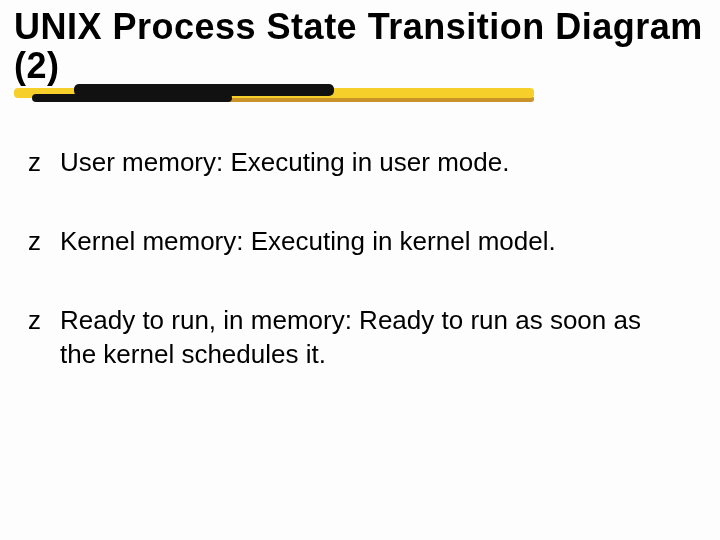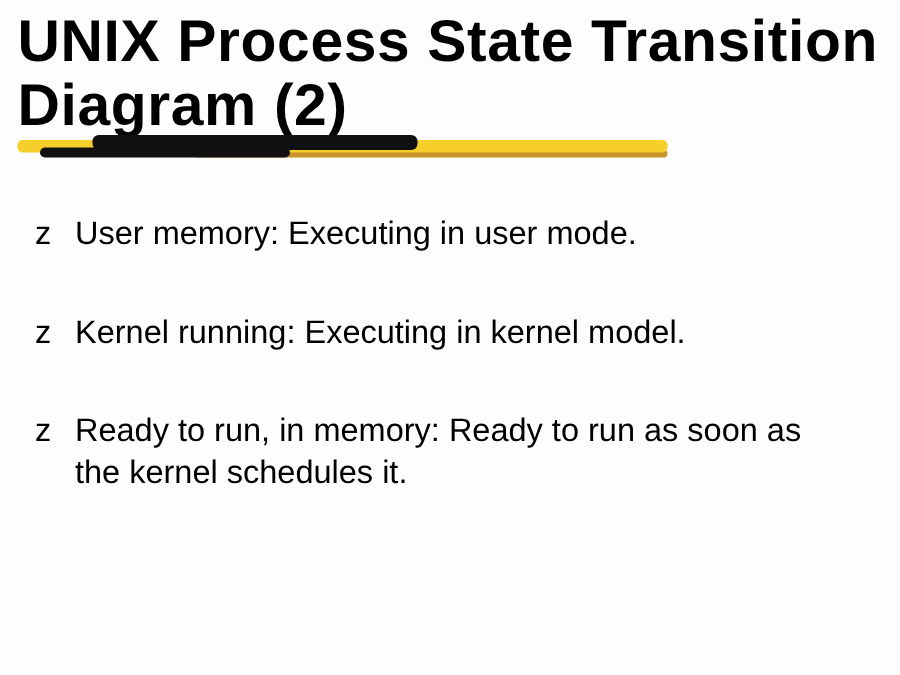--- a/index.html
+++ b/index.html
@@ -12,21 +12,21 @@
     overflow: hidden;
     position: relative;
   }
   .title-block {
     position: relative;
     padding: 8px 14px 0 14px;
   }
   .title {
     font-family: Impact, "Arial Black", sans-serif;
     font-weight: 700;
-    font-size: 47px;
+    font-size: 36px;
     line-height: 1.08;
     letter-spacing: 0.5px;
     position: relative;
     z-index: 2;
   }
   .underline-stack {
     position: relative;
     margin-top: -2px;
     height: 28px;
   }
@@ -74,19 +74,19 @@
   </div>
 </div>
 
 <div class="bullets">
   <div class="bullet-item">
     <span class="bullet-glyph">z</span>
     <span class="bullet-text">User memory: Executing in user mode.</span>
   </div>
   <div class="bullet-item">
     <span class="bullet-glyph">z</span>
-    <span class="bullet-text">Kernel running: Executing in kernel model.</span>
+    <span class="bullet-text">Kernel memory: Executing in kernel model.</span>
   </div>
   <div class="bullet-item">
     <span class="bullet-glyph">z</span>
     <span class="bullet-text">Ready to run, in memory: Ready to run as soon as the kernel schedules it.</span>
   </div>
 </div>
 
 </body></html>

